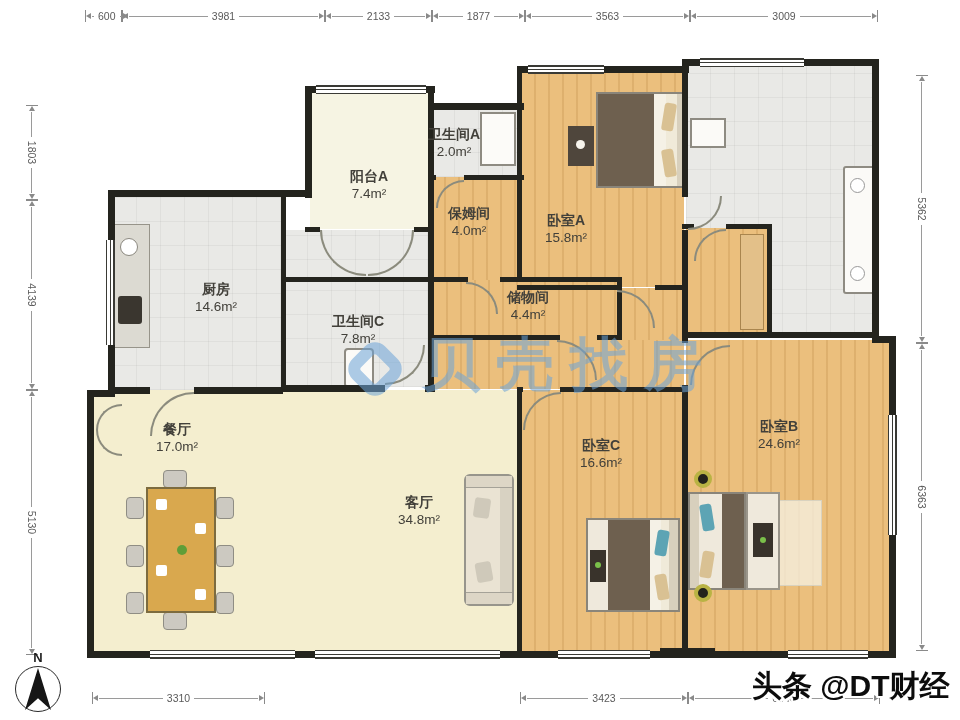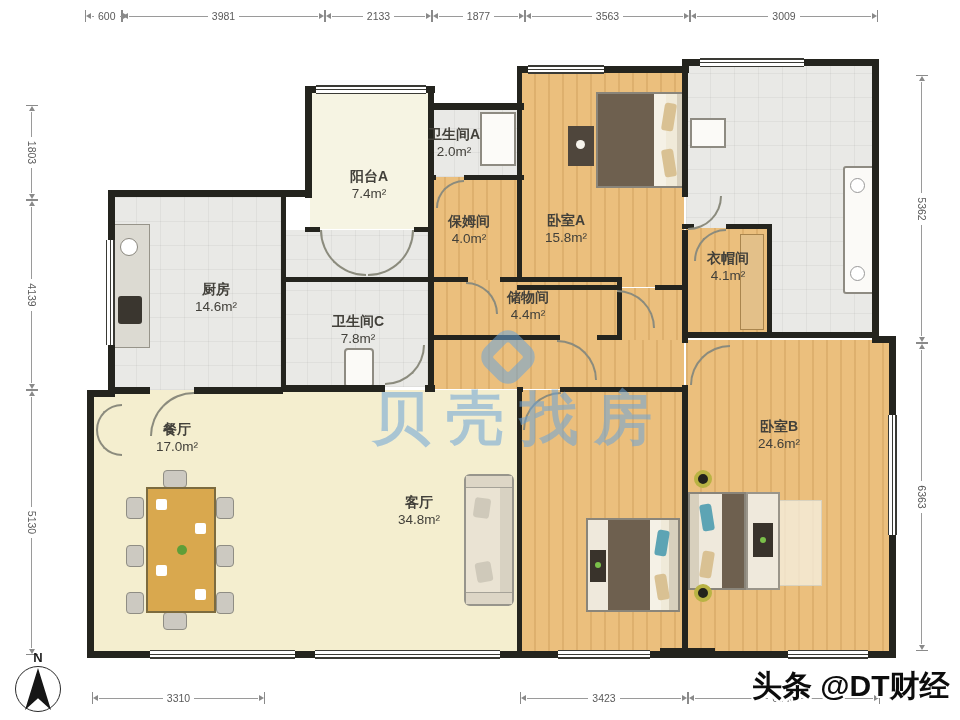--- a/index.html
+++ b/index.html
@@ -34,21 +34,21 @@
   .dval{padding:0 3px;white-space:nowrap;}
   .ar-l{width:0;height:0;border-top:3px solid transparent;border-bottom:3px solid transparent;border-right:5px solid #8a8a8a;}
   .ar-r{width:0;height:0;border-top:3px solid transparent;border-bottom:3px solid transparent;border-left:5px solid #8a8a8a;}
   .dim-v{transform:rotate(90deg);transform-origin:0 0;}
   
   .compass{position:absolute;left:14px;top:650px;width:48px;z-index:7;text-align:center;}
   .compass-n{font-size:13px;font-weight:700;color:#1c1c1c;}
   .compass-circle{width:46px;height:46px;border:1.5px solid #2a2a2a;border-radius:50%;margin:1px auto 0;display:flex;align-items:flex-start;justify-content:center;}
   .compass-needle{width:26px;height:42px;margin-top:1px;background:#17171.5;background:#161616;clip-path:polygon(50% 0,100% 100%,50% 72%,0 100%);}
   
-  .wm{position:absolute;left:352px;top:326px;z-index:6;display:flex;align-items:center;opacity:.55;flex-direction:column;}
+  .wm{position:absolute;left:352px;top:326px;z-index:6;display:flex;align-items:center;opacity:.55;}
   .wm-logo{width:46px;height:46px;border:12px solid #6ca4d8;border-radius:14px;transform:rotate(45deg);margin:8px 4px 0 0;}
   .wm-text{font-size:58px;font-weight:600;color:#6ca4d8;letter-spacing:16px;margin-left:20px;white-space:nowrap;}
   .credit{position:absolute;left:752px;top:666px;z-index:8;font-size:30px;font-weight:800;color:#0c0c0c;white-space:nowrap;
           text-shadow:-2px -2px 0 #fff,2px -2px 0 #fff,-2px 2px 0 #fff,2px 2px 0 #fff,0 -2px 0 #fff,0 2px 0 #fff,-2px 0 0 #fff,2px 0 0 #fff;}
 </style>
 </head>
 <body>
 
 <div class="stage">
 
@@ -215,51 +215,51 @@
   <div class="arc arc-tl" style="left:436px;top:180px;width:28px;height:28px"></div>
 
   <div class="room-label" style="left:327px;top:168px;width:84px">
     <div class="rn">阳台A</div>
       <div class="ra">7.4m²</div>
     </div>
   <div class="room-label" style="left:408px;top:126px;width:92px">
     <div class="rn">卫生间A</div>
       <div class="ra">2.0m²</div>
     </div>
-  <div class="room-label" style="left:423px;top:213px;width:92px">
+  <div class="room-label" style="left:423px;top:205px;width:92px">
     <div class="rn">保姆间</div>
       <div class="ra">4.0m²</div>
     </div>
   <div class="room-label" style="left:520px;top:212px;width:92px">
     <div class="rn">卧室A</div>
       <div class="ra">15.8m²</div>
     </div>
-  <div class="room-label" style="left:685px;top:250px;width:86px">
-    <div class="rn">衣帽间</div>
-      <div class="ra">4.1m²</div>
-    </div>
   <div class="room-label" style="left:170px;top:281px;width:92px">
     <div class="rn">厨房</div>
       <div class="ra">14.6m²</div>
     </div>
   <div class="room-label" style="left:312px;top:313px;width:92px">
     <div class="rn">卫生间C</div>
       <div class="ra">7.8m²</div>
     </div>
   <div class="room-label" style="left:482px;top:289px;width:92px">
     <div class="rn">储物间</div>
       <div class="ra">4.4m²</div>
     </div>
   <div class="room-label" style="left:131px;top:421px;width:92px">
     <div class="rn">餐厅</div>
       <div class="ra">17.0m²</div>
     </div>
   <div class="room-label" style="left:373px;top:494px;width:92px">
     <div class="rn">客厅</div>
       <div class="ra">34.8m²</div>
+    </div>
+  <div class="room-label" style="left:555px;top:437px;width:92px">
+    <div class="rn">卧室C</div>
+      <div class="ra">16.6m²</div>
     </div>
   <div class="room-label" style="left:733px;top:418px;width:92px">
     <div class="rn">卧室B</div>
       <div class="ra">24.6m²</div>
     </div>
 
   <div class="dim" style="left:85px;top:10px;width:37px">
       <span class="ar-l"></span>
       <span class="dline"></span>
       <span class="dval">600</span>

